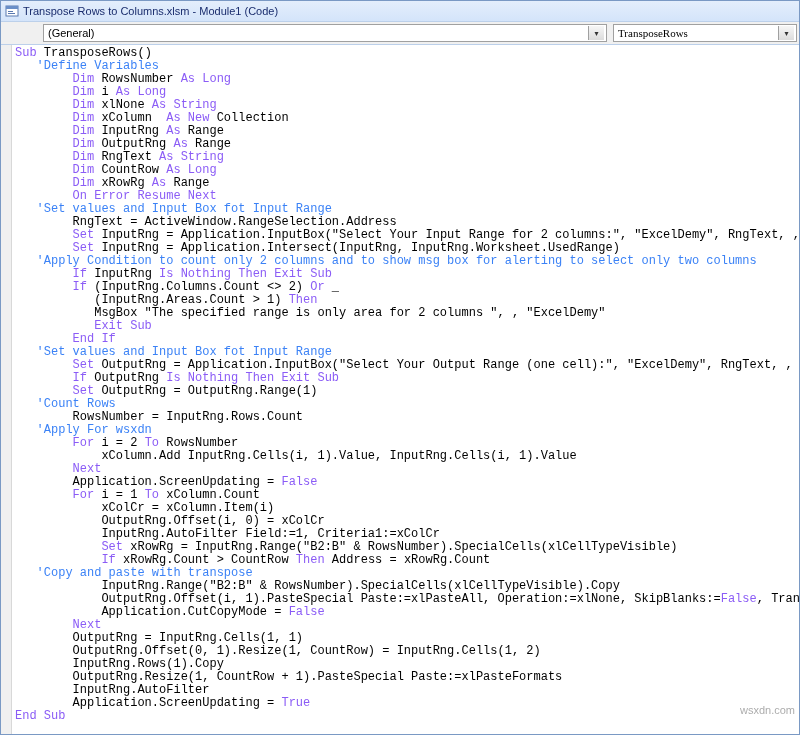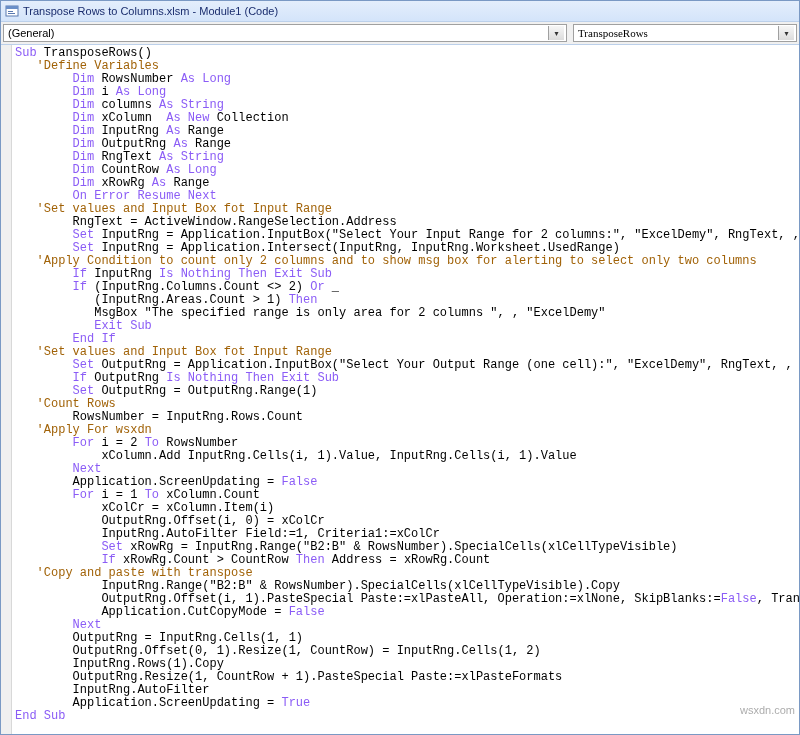--- a/index.html
+++ b/index.html
@@ -66,21 +66,21 @@
     width: 15px;
     height: 14px;
     background: linear-gradient(#f6f6f6,#dcdcdc);
     border-left: 1px solid #a0a0a0;
     display: flex;
     align-items: center;
     justify-content: center;
     font-size: 8px;
     color: #333;
   }
-  .dropdown.left { flex: 0 0 564px; }
+  .dropdown.left { flex: 0 0 564px; margin-left: 40px; }
   .dropdown.right { flex: 1; font-family: Liberation Serif, serif; }
   .code-area {
     flex: 1;
     overflow: hidden;
     position: relative;
     background: #fff;
   }
   .gutter {
     position: absolute;
     left: 0; top: 0; bottom: 0;
@@ -91,21 +91,21 @@
   pre.code {
     margin: 0;
     padding: 2px 0 2px 14px;
     font-family: Consolas, "Courier New", monospace;
     font-size: 12px;
     line-height: 13px;
     white-space: pre;
     color: #000;
   }
   .kw { color: #8b5cf6; }      
-  .cm { color: #a16207; }      
+  .cm { color: #3b82f6; }      
   .watermark {
     position: absolute;
     right: 4px;
     bottom: 18px;
     font-size: 11px;
     color: rgba(0,0,0,0.35);
     font-family: Arial, sans-serif;
     pointer-events: none;
   }
 </style>
@@ -136,21 +136,21 @@
       <span class="chev">▾</span>
     </div>
   </div>
 
   <div class="code-area">
     <div class="gutter"></div>
 <pre class="code"><span class="kw">Sub</span><span> TransposeRows()</span>
 <span class="cm">   'Define Variables</span>
 <span class="kw">        Dim</span><span> RowsNumber </span><span class="kw">As Long</span>
 <span class="kw">        Dim</span><span> i </span><span class="kw">As Long</span>
-<span class="kw">        Dim</span><span> columns </span><span class="kw">As String</span>
+<span class="kw">        Dim</span><span> xlNone </span><span class="kw">As String</span>
 <span class="kw">        Dim</span><span> xColumn  </span><span class="kw">As New</span><span> Collection</span>
 <span class="kw">        Dim</span><span> InputRng </span><span class="kw">As</span><span> Range</span>
 <span class="kw">        Dim</span><span> OutputRng </span><span class="kw">As</span><span> Range</span>
 <span class="kw">        Dim</span><span> RngText </span><span class="kw">As String</span>
 <span class="kw">        Dim</span><span> CountRow </span><span class="kw">As Long</span>
 <span class="kw">        Dim</span><span> xRowRg </span><span class="kw">As</span><span> Range</span>
 <span class="kw">        On Error Resume Next</span>
 <span class="cm">   'Set values and Input Box fot Input Range</span>
 <span>        RngText = ActiveWindow.RangeSelection.Address</span>
 <span class="kw">        Set</span><span> InputRng = Application.InputBox("Select Your Input Range for 2 columns:", "ExcelDemy", RngText, , , , , 8)</span>

